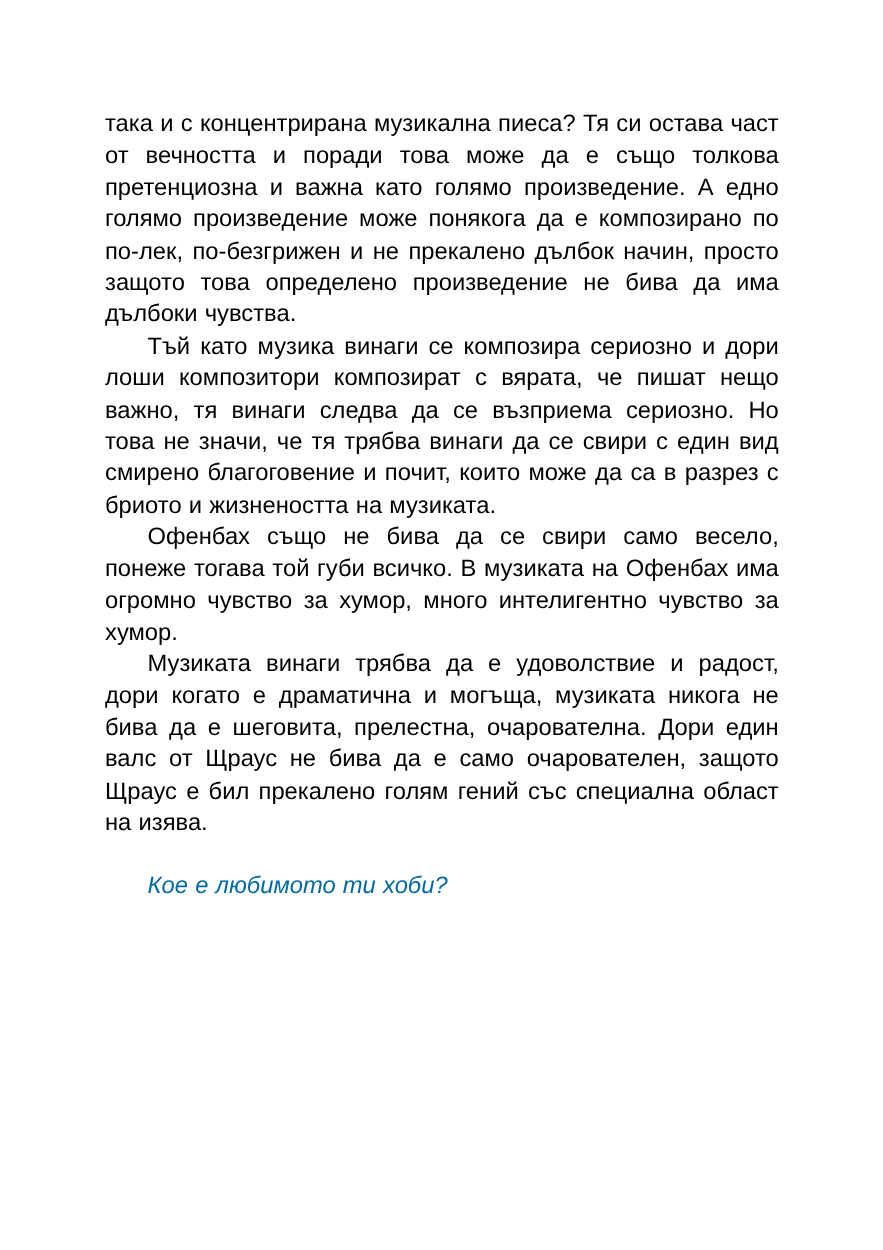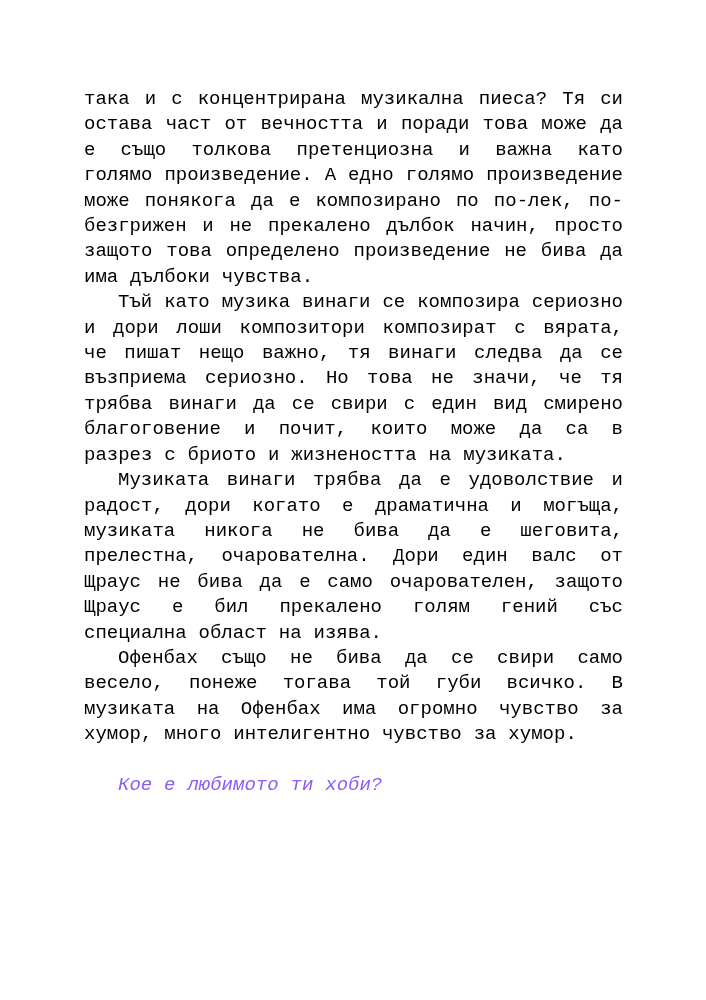--- a/index.html
+++ b/index.html
@@ -6,21 +6,21 @@
     margin: 0;
     padding: 0;
     background: #ffffff;
   }
   .page {
     position: relative;
     width: 706px;
     height: 1000px;
     background: #ffffff;
     overflow: hidden;
-    font-family: Liberation Mono, monospace;
+    font-family: Liberation Sans, sans-serif;
   }
   .text-column {
     position: absolute;
     left: 84px;
     top: 87px;
     width: 539px;
   }
   .text-column p {
     margin: 0;
     padding: 0;
@@ -40,17 +40,17 @@
     margin-top: 25px;
   }
 </style>
 </head>
 <body>
 
 <div class="page">
   <div class="text-column">
       <p class="">така и с концентрирана музикална пиеса? Тя си остава част от вечността и поради това може да е също толкова претенциозна и важна като голямо произведение. А едно голямо произведение може понякога да е композирано по по-лек, по-безгрижен и не прекалено дълбок начин, просто защото това определено произведение не бива да има дълбоки чувства.</p>
       <p class="indent">Тъй като музика винаги се композира сериозно и дори лоши композитори композират с вярата, че пишат нещо важно, тя винаги следва да се възприема сериозно. Но това не значи, че тя трябва винаги да се свири с един вид смирено благоговение и почит, които може да са в разрез с бриото и жизнеността на музиката.</p>
+      <p class="indent">Офенбах също не бива да се свири само весело, понеже тогава той губи всичко. В музиката на Офенбах има огромно чувство за хумор, много интелигентно чувство за хумор.</p>
       <p class="indent">Музиката винаги трябва да е удоволствие и радост, дори когато е драматична и могъща, музиката никога не бива да е шеговита, прелестна, очарователна. Дори един валс от Щраус не бива да е само очарователен, защото Щраус е бил прекалено голям гений със специална област на изява.</p>
-      <p class="indent">Офенбах също не бива да се свири само весело, понеже тогава той губи всичко. В музиката на Офенбах има огромно чувство за хумор, много интелигентно чувство за хумор.</p>
-      <p class="heading" style="color: #8b5cf6;">Кое е любимото ти хоби?</p>
+      <p class="heading" style="color: #0369a1;">Кое е любимото ти хоби?</p>
     </div>
 </div>
 
 </body></html>

